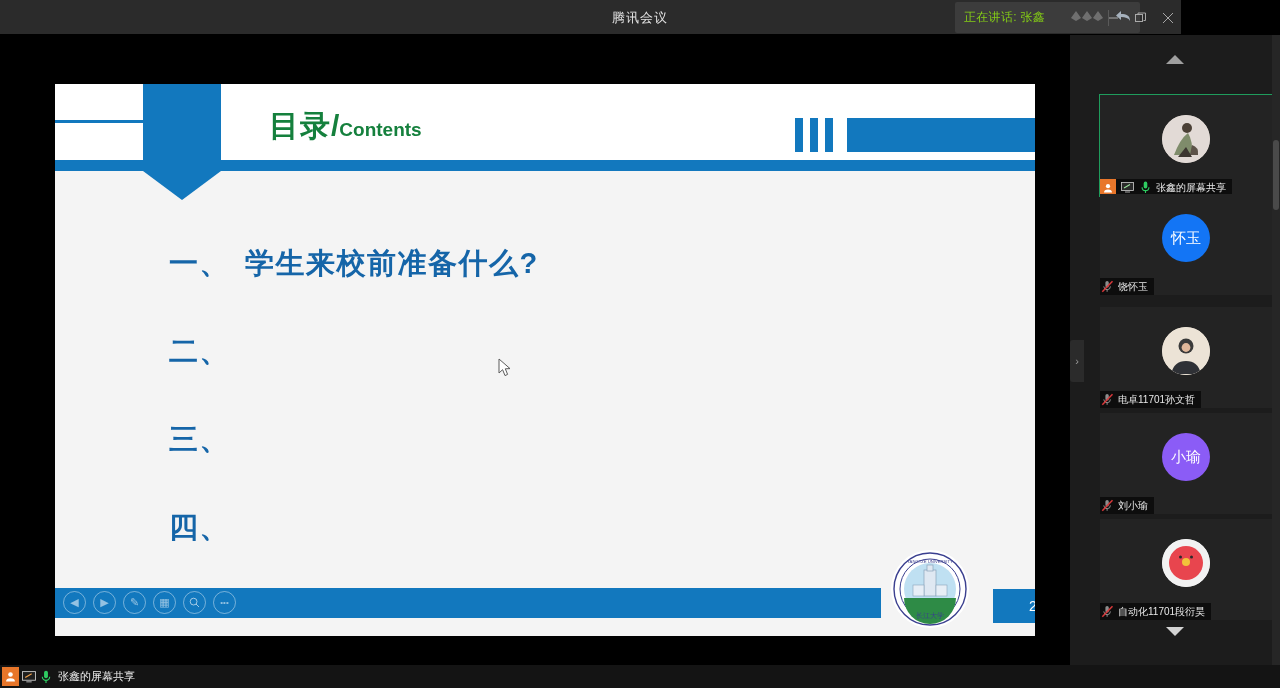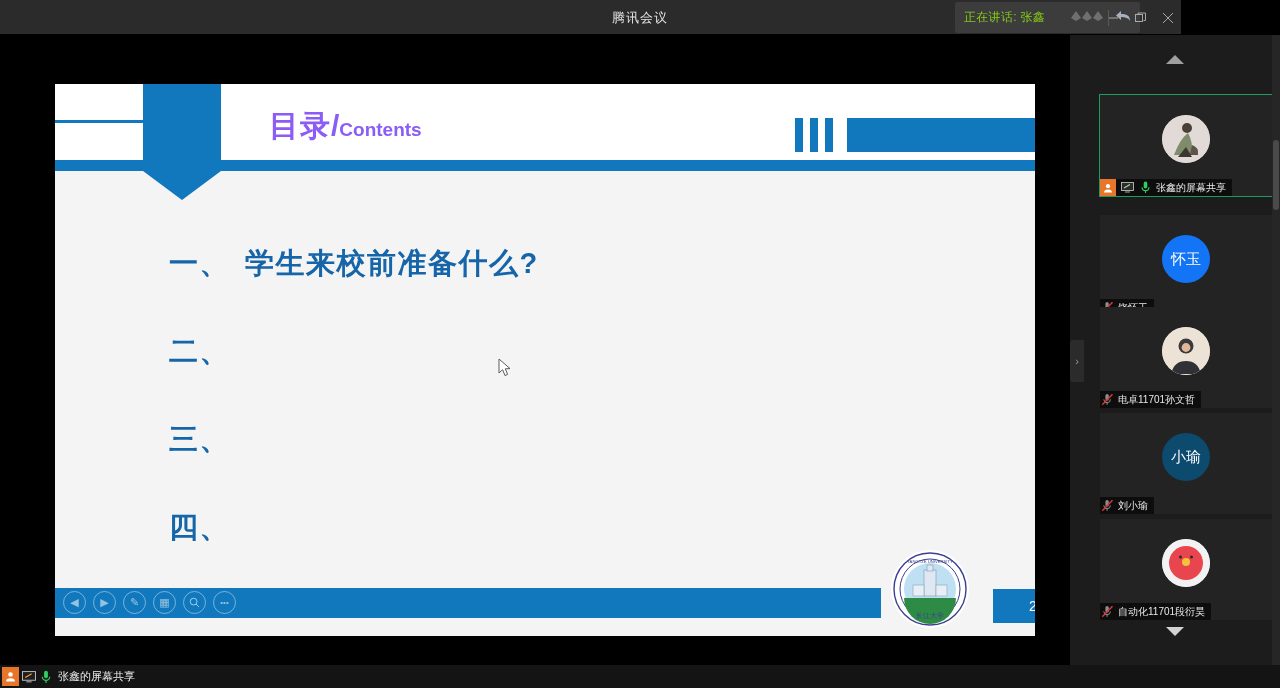--- a/index.html
+++ b/index.html
@@ -69,21 +69,21 @@
   .tag-arrow {
     position:absolute; left:88px; top:87px; width:0; height:0;
     border-left:39px solid transparent; border-right:39px solid transparent;
     border-top:29px solid #1278be;
   }
   .tag-stem {
     position:absolute; left:88px; top:76px; width:78px; height:11px; background:#1278be;
   }
   #slide-title {
     position:absolute; left:214px; top:22px;
-    font-weight:bold; color:#8b5cf6; white-space:nowrap;
+    font-weight:bold; color:#15803d; white-space:nowrap;
   }
   #slide-title .cn { font-size:30px; letter-spacing:1px; }
   #slide-title .slash { font-size:30px; font-weight:bold; }
   #slide-title .en { font-size:19px; }
 
   .hdr-ticks { position:absolute; left:740px; top:34px; display:flex; gap:7px; }
   .hdr-ticks i { display:block; width:8px; height:34px; background:#1278be; }
   .hdr-rightbar {
     position:absolute; left:792px; top:34px; width:188px; height:34px; background:#1278be;
   }
@@ -349,21 +349,21 @@
       <svg width="9" height="13" viewBox="0 0 9 13">
         <rect x="2.7" y="0.6" width="3.6" height="7" rx="1.8" fill="#2ecc61"></rect>
         <path d="M1.1 6.2 a3.4 3.4 0 0 0 6.8 0" fill="none" stroke="#2ecc61" stroke-width="1.1"></path>
         <path d="M4.5 9.6 V12" stroke="#2ecc61" stroke-width="1.1"></path>
       </svg>
     </span>
     <span class="nm">张鑫的屏幕共享</span>
   </div>
 </div>
 
-<div class="tile" style="top:215px">
+<div class="tile" style="top:194px">
   <div class="tile-avatar" style="background:#1375f5;font-size:15px">怀玉</div>
   <div class="tile-label">
     <span class="ic">
       <svg width="13" height="13" viewBox="0 0 13 13">
         <rect x="4.4" y="1" width="3.4" height="6.6" rx="1.7" fill="#8d8d8d"></rect>
         <path d="M2.8 6.4 a3.3 3.3 0 0 0 6.6 0" fill="none" stroke="#8d8d8d" stroke-width="1"></path>
         <path d="M6.1 9.7 V11.8" stroke="#8d8d8d" stroke-width="1"></path>
         <path d="M1.3 11.7 L11.5 1.2" stroke="#d9383a" stroke-width="1.5"></path>
       </svg>
     </span>
@@ -387,21 +387,21 @@
         <path d="M2.8 6.4 a3.3 3.3 0 0 0 6.6 0" fill="none" stroke="#8d8d8d" stroke-width="1"></path>
         <path d="M6.1 9.7 V11.8" stroke="#8d8d8d" stroke-width="1"></path>
         <path d="M1.3 11.7 L11.5 1.2" stroke="#d9383a" stroke-width="1.5"></path>
       </svg>
     </span>
     <span class="nm">电卓11701孙文哲</span>
   </div>
 </div>
 
 <div class="tile" style="top:413px">
-  <div class="tile-avatar" style="background:#0c4a6e;font-size:15px">小瑜</div>
+  <div class="tile-avatar" style="background:#8b5cf6;font-size:15px">小瑜</div>
   <div class="tile-label">
     <span class="ic">
       <svg width="13" height="13" viewBox="0 0 13 13">
         <rect x="4.4" y="1" width="3.4" height="6.6" rx="1.7" fill="#8d8d8d"></rect>
         <path d="M2.8 6.4 a3.3 3.3 0 0 0 6.6 0" fill="none" stroke="#8d8d8d" stroke-width="1"></path>
         <path d="M6.1 9.7 V11.8" stroke="#8d8d8d" stroke-width="1"></path>
         <path d="M1.3 11.7 L11.5 1.2" stroke="#d9383a" stroke-width="1.5"></path>
       </svg>
     </span>
     <span class="nm">刘小瑜</span>

